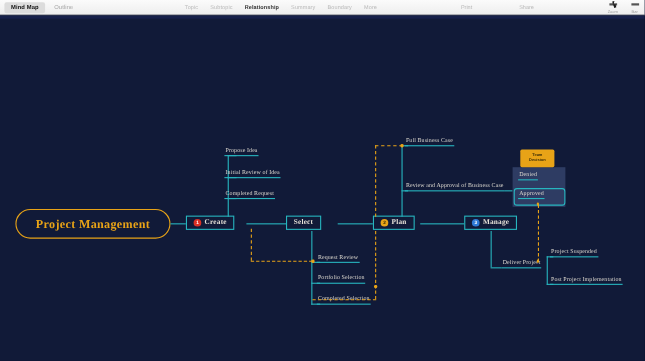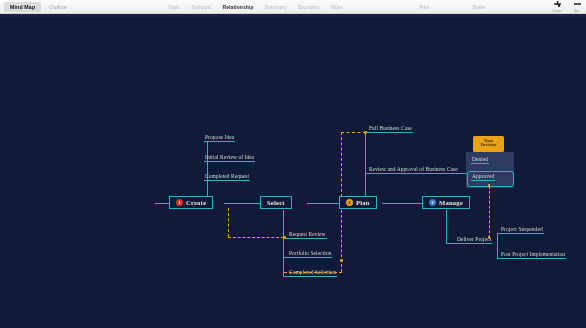--- a/index.html
+++ b/index.html
@@ -184,20 +184,23 @@
         <span class="bar"></span>
       </span>
       <span class="corner-lbl">Bar</span>
     </div>
   </div>
 </div>
 
 <div class="canvas">
   <div class="band"></div>
 
+  <div class="root">
+    <span class="root-label">Project Management</span>
+  </div>
 
   <div class="ln lnh" style="left:155px; top:189px; width:14px;"></div>
 
   <div class="node" style="left:169px; top:182px;">
     <span class="badge" style="background:#d93025;">1</span>
     <span class="node-label">Create</span>
   </div>
 
   <div class="ln lnv" style="left:207px; top:127px; height:56px;"></div>
   <div class="ln lnh" style="left:207px; top:127px; width:8px;"></div>

